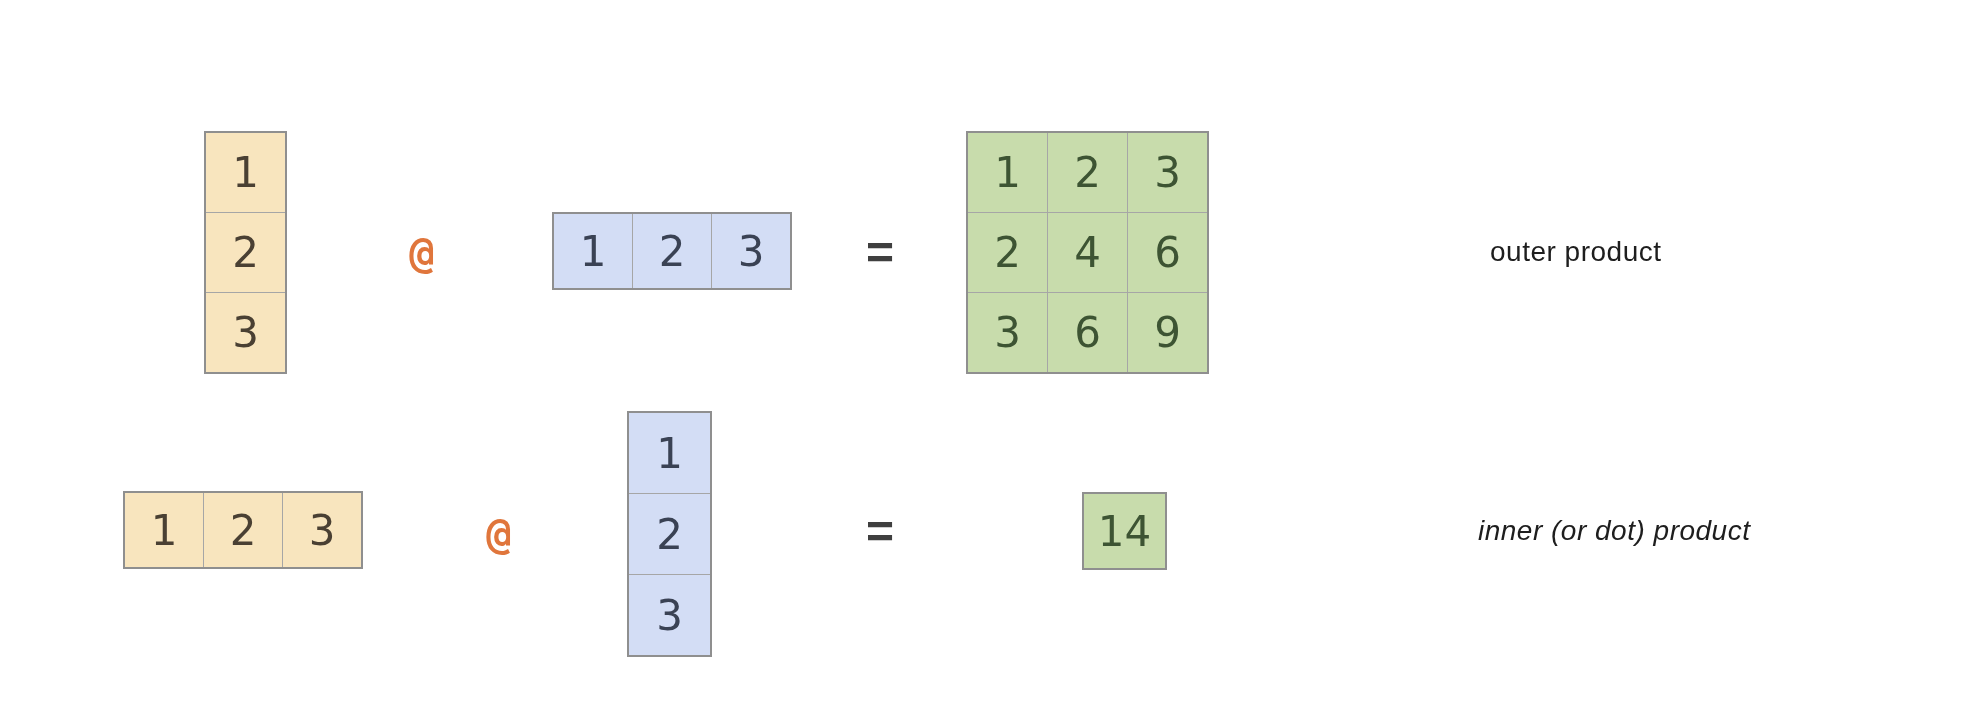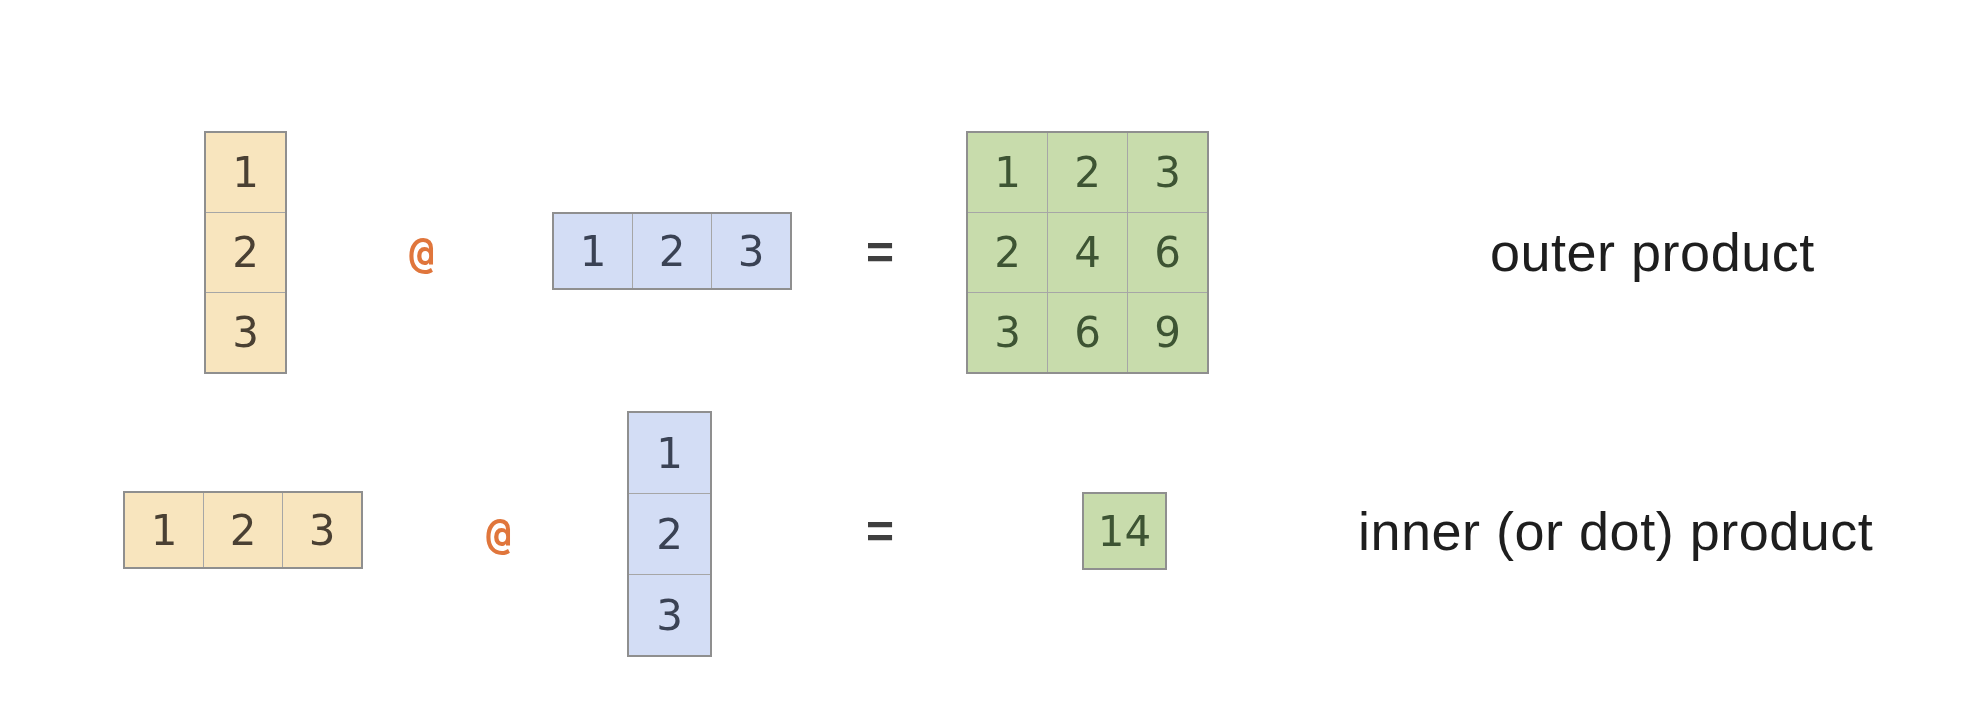--- a/index.html
+++ b/index.html
@@ -66,26 +66,26 @@
   #op-eq-outer { left: 850px; top: 224px; }
   #op-at-inner { left: 469px; top: 505px; }
   #op-eq-inner { left: 850px; top: 503px; }
 
   .row-label {
     position: absolute;
     display: flex;
     align-items: center;
     height: 56px;
     white-space: nowrap;
-    font-size: 54px;
+    font-size: 28px;
     letter-spacing: 0.5px;
     color: #1e1e1e;
   }
   #outer-label { left: 1490px; top: 224px; }
-  #inner-label { left: 1358px; top: 503px; }
+  #inner-label { left: 1478px; top: 503px; font-style: italic; }
 </style>
 </head>
 <body>
 
 <div id="canvas">
 
   <div id="outer-left" class="grid tan">
     <div class="cell">1</div>
     <div class="cell">2</div>
     <div class="cell">3</div>

